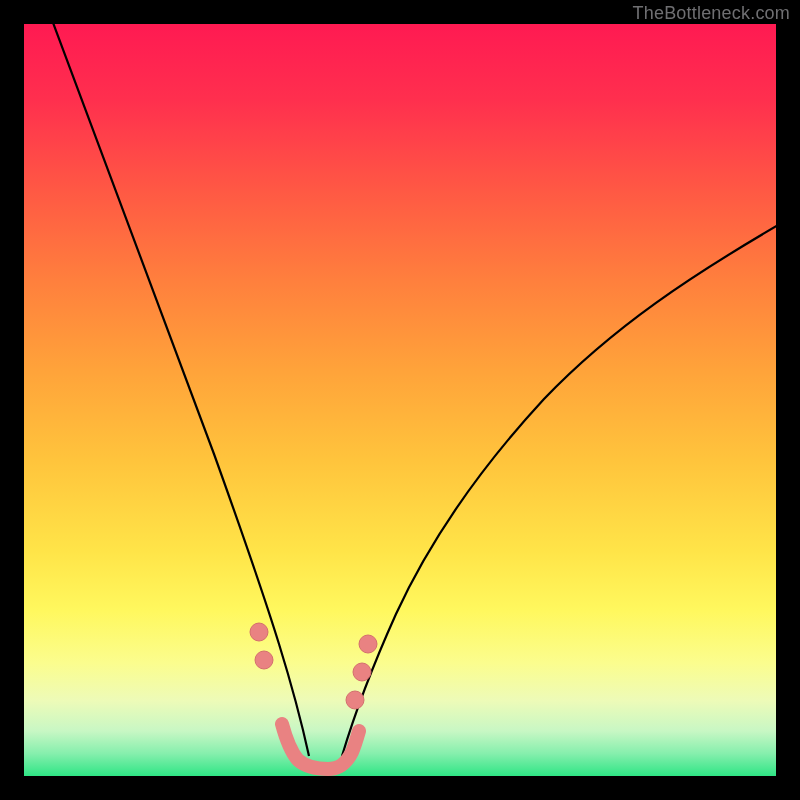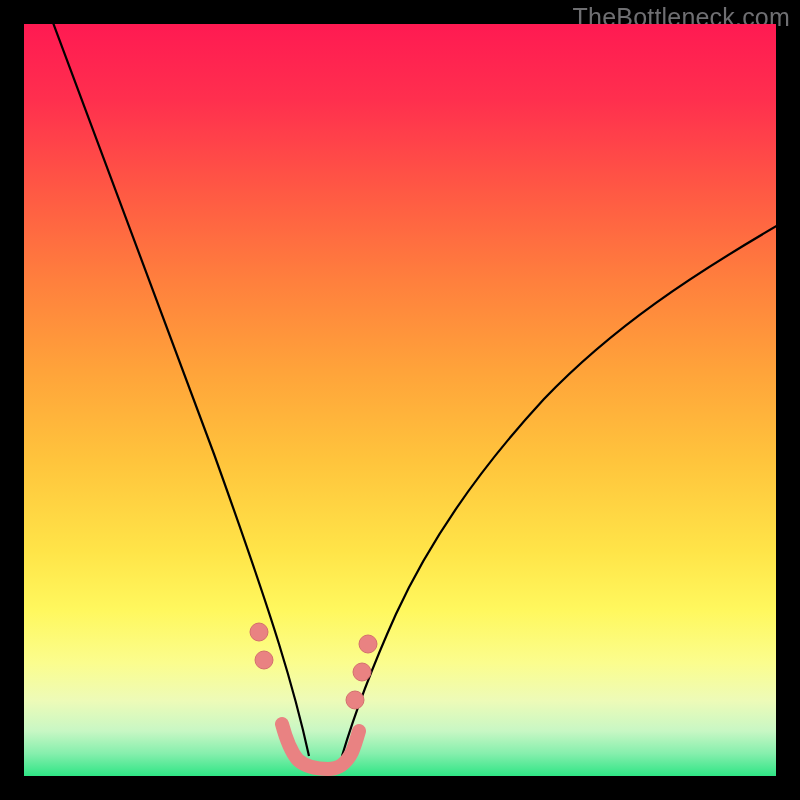--- a/index.html
+++ b/index.html
@@ -40,21 +40,21 @@
       #c8f7c4 94%,
       #86efad 97%,
       #2fe585 100%
     );
   }
   .watermark {
     position: absolute;
     top: 3px;
     right: 10px;
     color: #6f6f72;
-    font-size: 25px;
+    font-size: 18px;
     letter-spacing: 0.2px;
     font-weight: 500;
   }
   svg.curves {
     position: absolute;
     top: 0;
     left: 0;
     width: 752px;
     height: 752px;
   }

